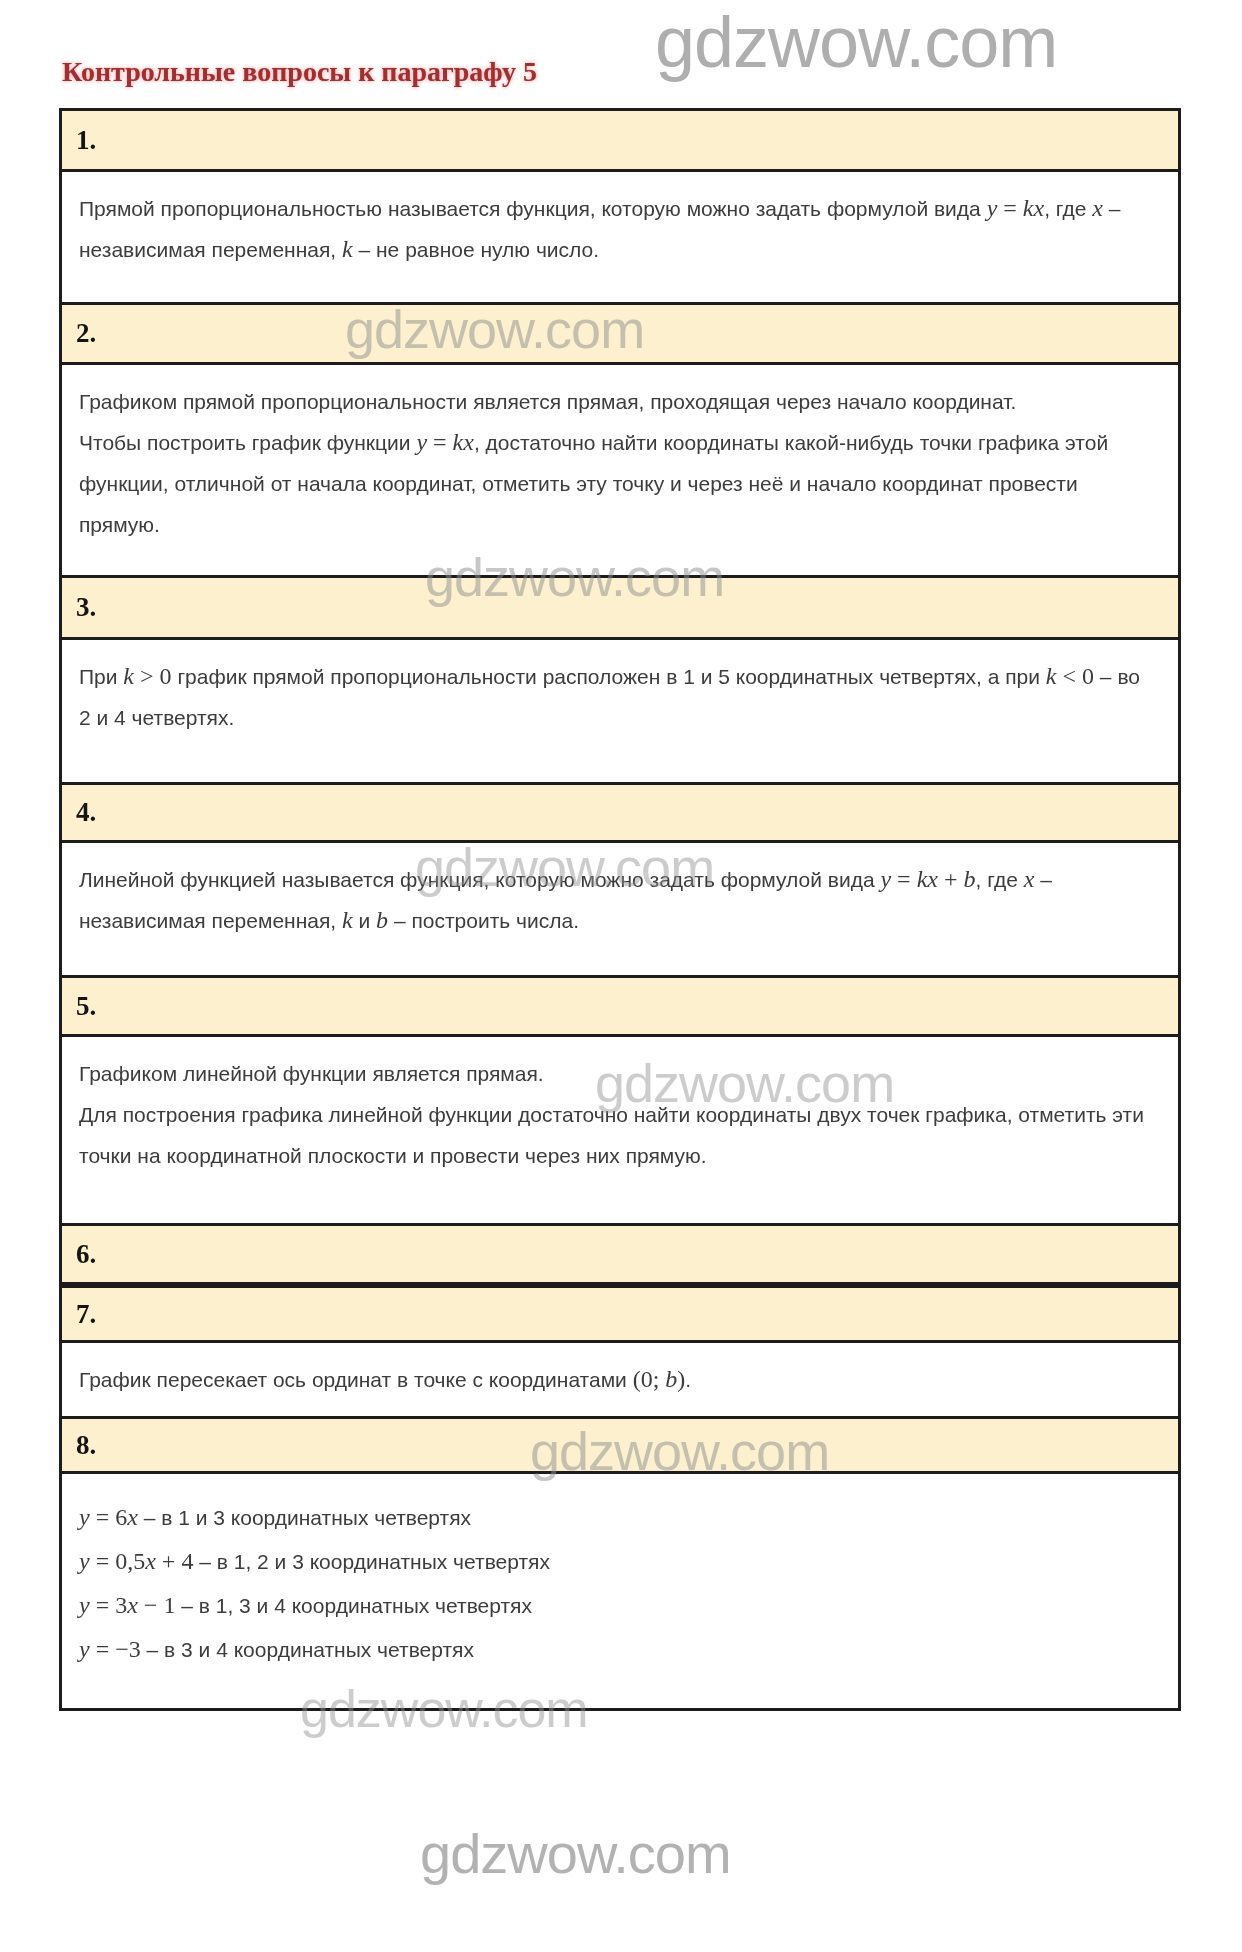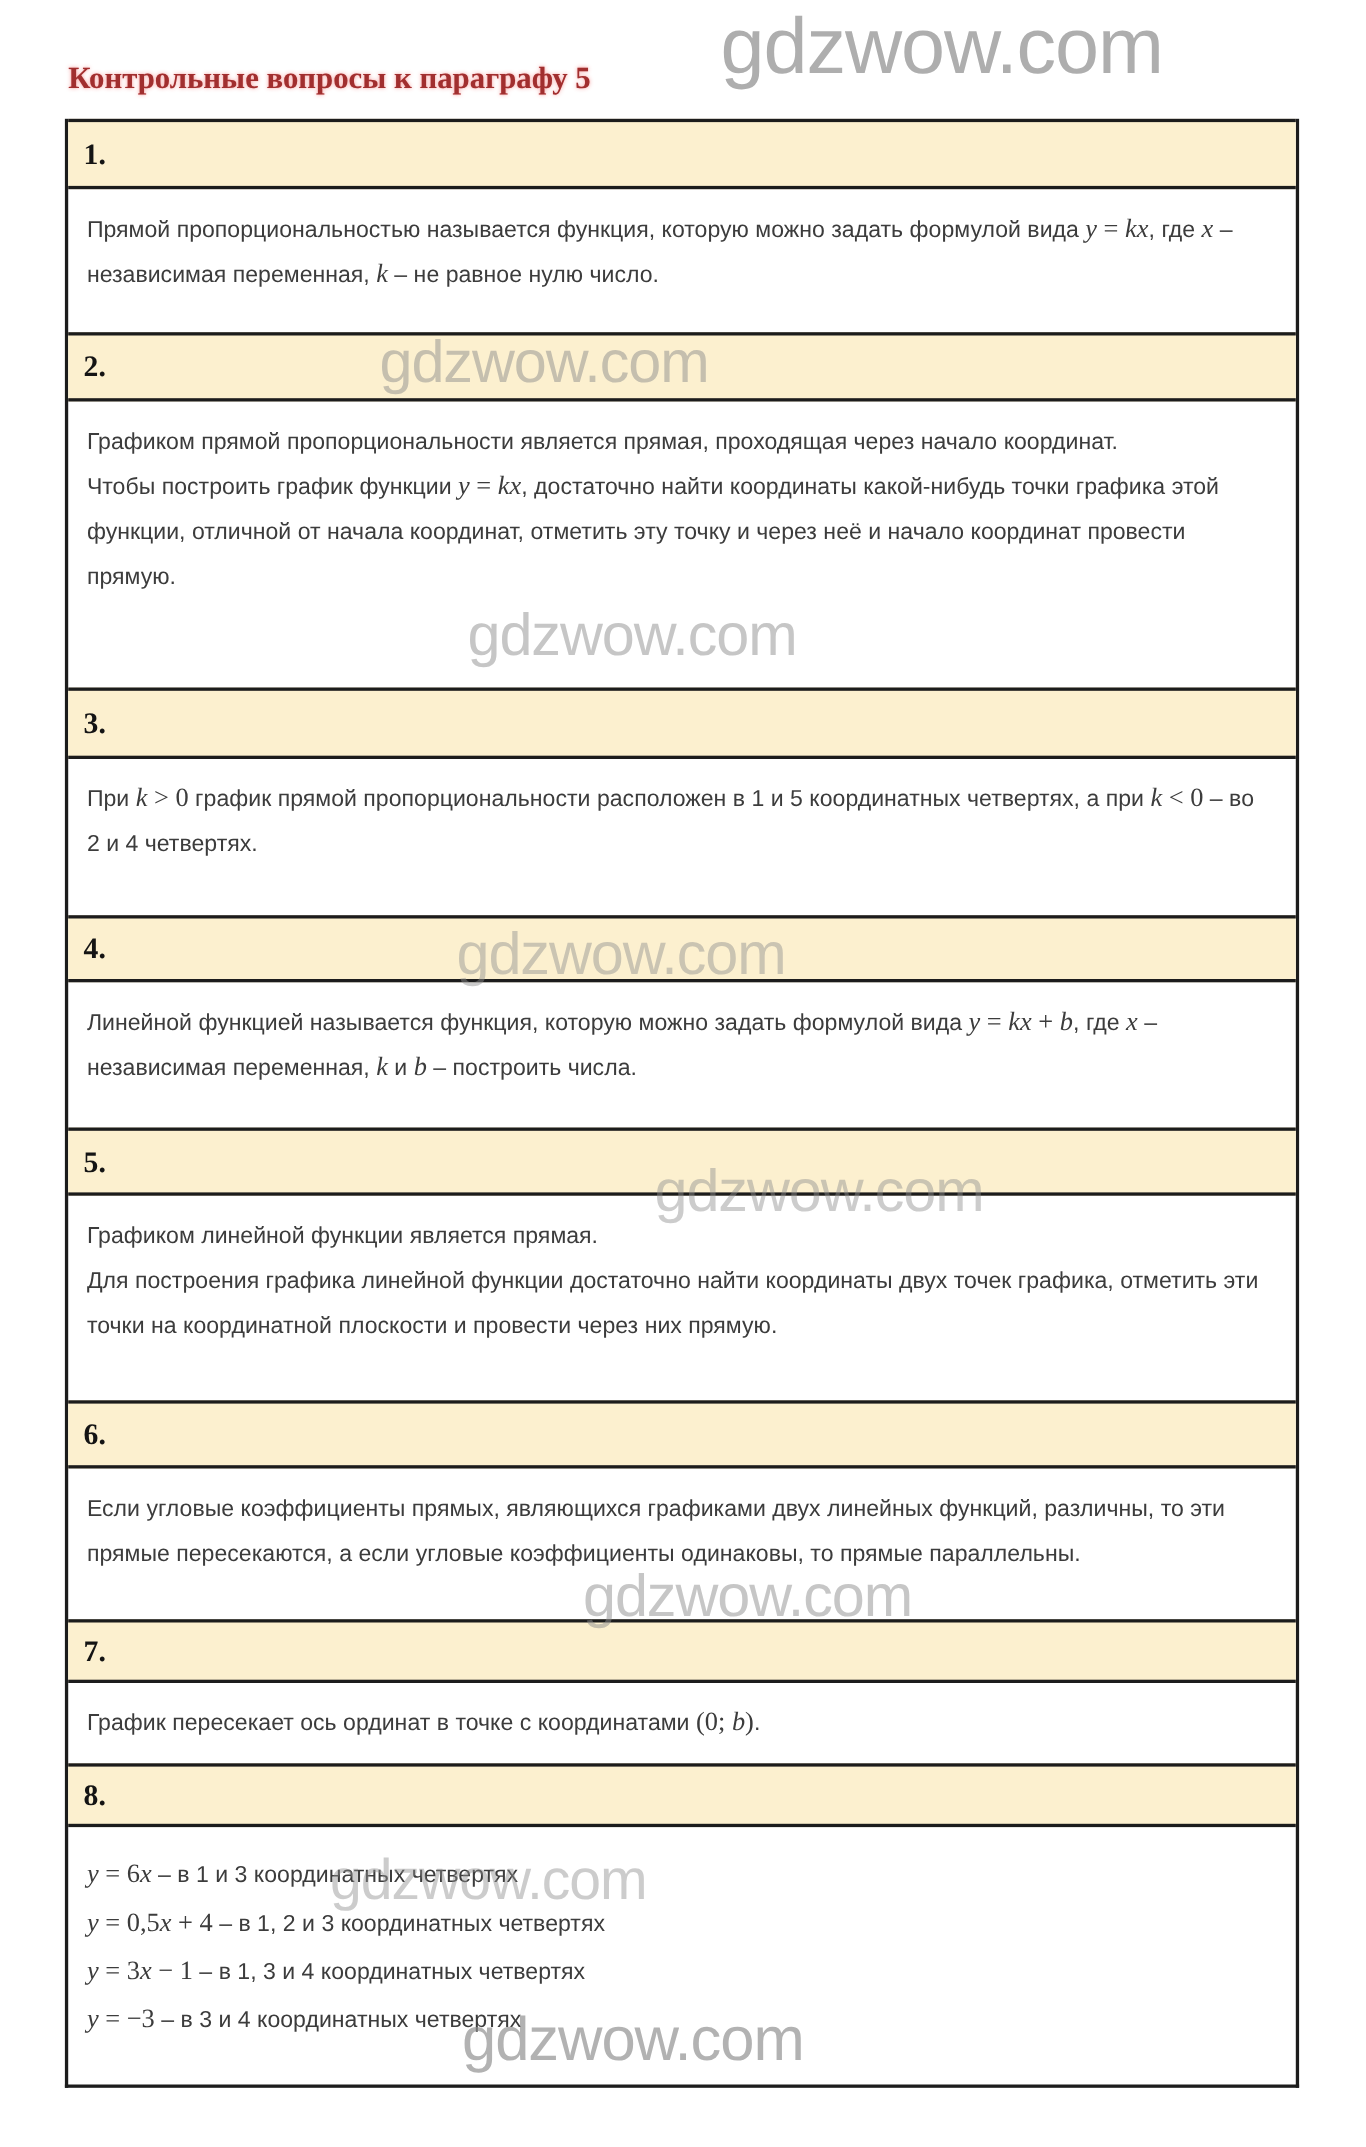--- a/index.html
+++ b/index.html
@@ -83,21 +83,21 @@
     </div>
     <div class="rb" style="height:130px">
       <div class="answer">
           <div class="para"><span>Прямой пропорциональностью называется функция, которую можно задать формулой вида </span><span class="math"><i>y</i> = <i>kx</i></span><span>, где </span><span class="math"><i>x</i></span><span> – независимая переменная, </span><span class="math"><i>k</i></span><span> – не равное нулю число.</span></div>
         </div>
     </div>
 
     <div class="rh" style="height:63px">
       <span class="num">2.</span>
     </div>
-    <div class="rb" style="height:260px">
+    <div class="rb" style="height:210px">
       <div class="answer">
           <div class="para"><span>Графиком прямой пропорциональности является прямая, проходящая через начало координат.</span></div>
           <div class="para"><span>Чтобы построить график функции </span><span class="math"><i>y</i> = <i>kx</i></span><span>, достаточно найти координаты какой-нибудь точки графика этой функции, отличной от начала координат, отметить эту точку и через неё и начало координат провести прямую.</span></div>
         </div>
     </div>
 
     <div class="rh" style="height:65px">
       <span class="num">3.</span>
     </div>
     <div class="rb" style="height:142px">
@@ -121,25 +121,20 @@
     <div class="rb" style="height:186px">
       <div class="answer">
           <div class="para"><span>Графиком линейной функции является прямая.</span></div>
           <div class="para"><span>Для построения графика линейной функции достаточно найти координаты двух точек графика, отметить эти точки на координатной плоскости и провести через них прямую.</span></div>
         </div>
     </div>
 
     <div class="rh" style="height:62px">
       <span class="num">6.</span>
     </div>
-    <div class="rb" style="height:137px">
-      <div class="answer">
-          <div class="para"><span>Если угловые коэффициенты прямых, являющихся графиками двух линейных функций, различны, то эти прямые пересекаются, а если угловые коэффициенты одинаковы, то прямые параллельны.</span></div>
-        </div>
-    </div>
 
     <div class="rh" style="height:58px">
       <span class="num">7.</span>
     </div>
     <div class="rb" style="height:73px">
       <div class="answer">
           <div class="para"><span>График пересекает ось ординат в точке с координатами </span><span class="math">(0; <i>b</i>)</span><span>.</span></div>
         </div>
     </div>
 

